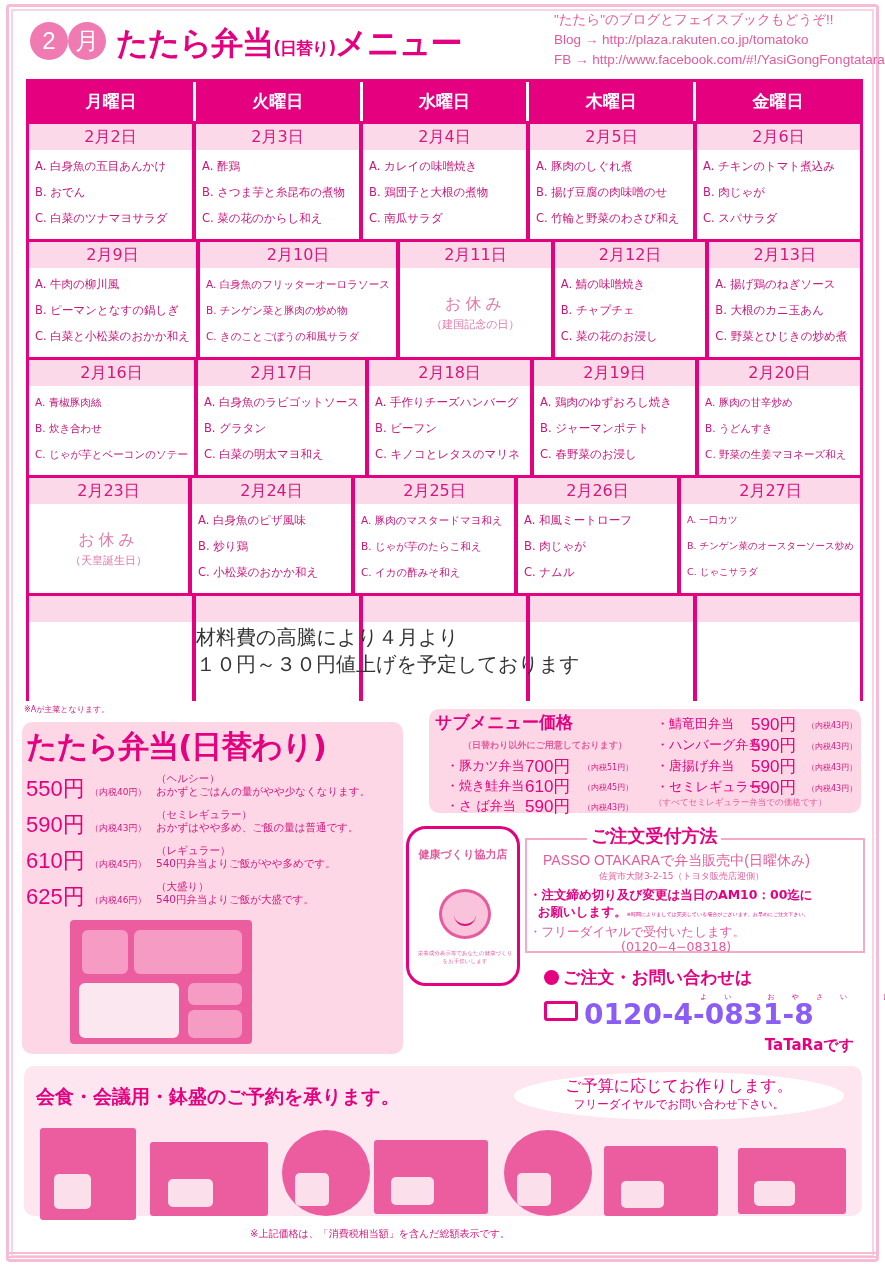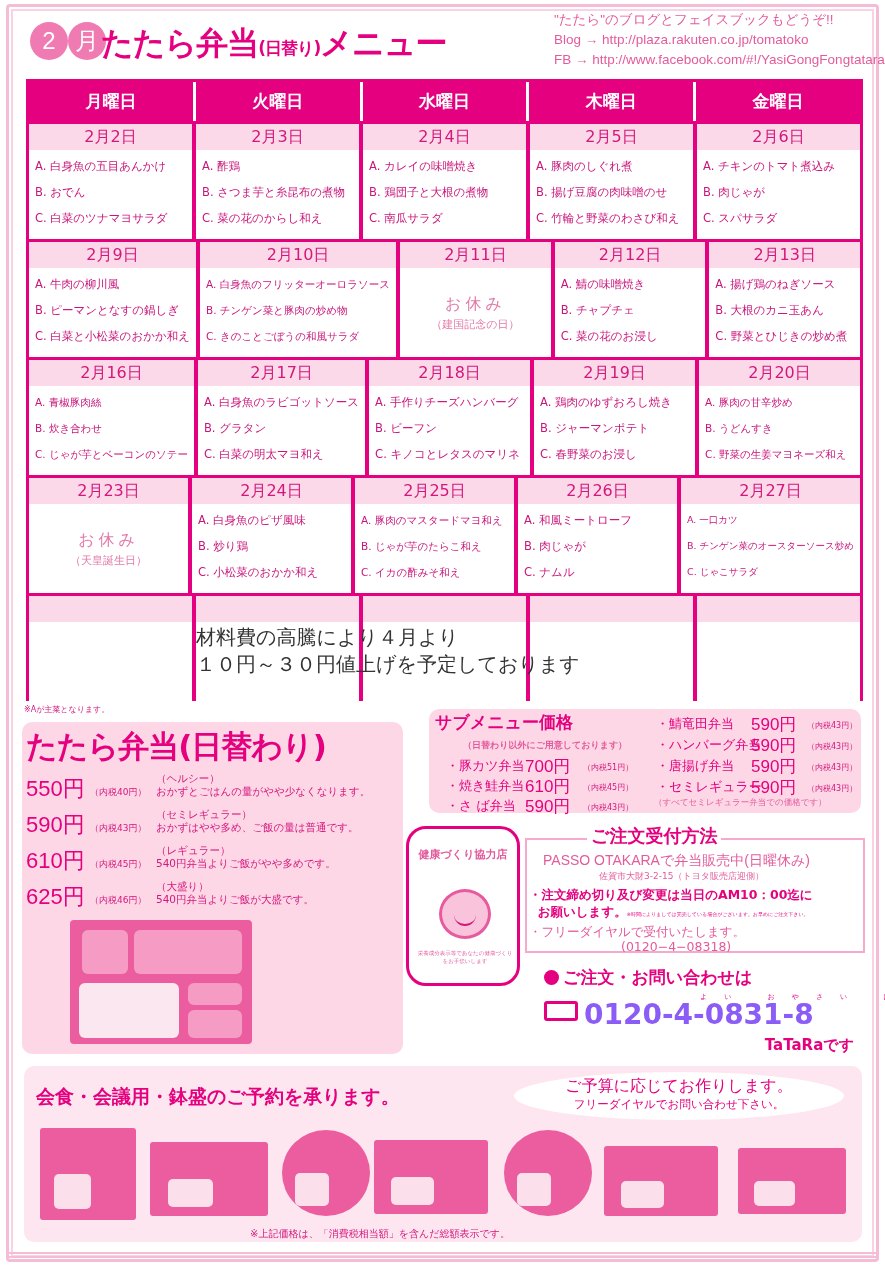--- a/index.html
+++ b/index.html
@@ -5,21 +5,21 @@
   * { box-sizing: border-box; margin: 0; padding: 0; }
   html, body { width: 885px; height: 1266px; background: #fff; overflow: hidden; }
   body { font-family: "DejaVu Sans", sans-serif; color: #d4177d; position: relative; }
   .frame { position: absolute; left: 6px; top: 4px; width: 873px; height: 1258px; border: 3px solid #f6bcd6; border-radius: 4px; }
   .frame2 { position: absolute; left: 11px; top: 9px; width: 863px; height: 1248px; border: 2px solid #f9d3e4; }
 
   
   .hdr { position: absolute; left: 24px; top: 14px; width: 840px; height: 60px; }
   .circ { position: absolute; top: 8px; width: 38px; height: 38px; border-radius: 50%; background: #f07bb2; color: #fff; font-size: 24px; text-align: center; line-height: 38px; font-family: "Liberation Sans", sans-serif; }
   .c1 { left: 6px; } .c2 { left: 44px; }
-  .title { position: absolute; left: 77px; top: 8px; font-size: 32px; font-weight: bold; color: #e4007f; letter-spacing: -1px; white-space: nowrap; }
+  .title { position: absolute; left: 92px; top: 8px; font-size: 32px; font-weight: bold; color: #e4007f; letter-spacing: -1px; white-space: nowrap; }
   .title .sm { font-size: 17px; }
   .links { position: absolute; left: 530px; top: -4px; font-family: "Liberation Sans", sans-serif; font-size: 13.5px; color: #e35b9c; line-height: 20px; white-space: nowrap; }
 
   
   .cal { position: absolute; left: 26px; top: 79px; width: 837px; height: 622px; background: #e4007f; padding: 3px; }
   .dow-row { display: flex; height: 39px; }
   .dow { flex: 1; color: #fff; font-weight: bold; font-size: 17px; text-align: center; line-height: 39px; border-right: 3px solid #fff; }
   .dow:last-child { border-right: none; }
   .week { display: flex; height: 115px; margin-top: 3px; }
   .cell { flex: 1; background: #fff; margin-right: 4px; display: flex; flex-direction: column; }
@@ -72,21 +72,21 @@
   
   .contact { position: absolute; left: 540px; top: 966px; width: 320px; height: 92px; }
   .contact .ct { position: absolute; left: 4px; top: 0; font-size: 17px; font-weight: bold; color: #e4007f; white-space: nowrap; }
   .contact .tom { display: inline-block; width: 15px; height: 15px; border-radius: 50%; background: #e4007f; vertical-align: -2px; margin-right: 4px; }
   .contact .ruby { position: absolute; left: 160px; top: 26px; font-size: 7px; color: #e4007f; letter-spacing: 17px; white-space: nowrap; }
   .contact .tel { position: absolute; left: 4px; top: 32px; font-family: "DejaVu Sans", sans-serif; font-size: 28px; font-weight: bold; color: #8b5cf6; white-space: nowrap; }
   .contact .ff { display: inline-block; width: 34px; height: 20px; border: 3px solid #e4007f; border-radius: 3px; vertical-align: 3px; margin-right: 6px; position: relative; }
   .contact .tata { position: absolute; right: 6px; top: 70px; font-size: 15px; font-weight: bold; color: #e4007f; }
 
   
-  .banq { position: absolute; left: 24px; top: 1066px; width: 838px; height: 176px; background: #fde6ef; border-radius: 10px; }
+  .banq { position: absolute; left: 24px; top: 1066px; width: 838px; height: 150px; background: #fde6ef; border-radius: 10px; }
   .banq h3 { position: absolute; left: 12px; top: 18px; font-size: 19px; font-weight: bold; color: #e4007f; white-space: nowrap; }
   .banq .oval { position: absolute; left: 490px; top: 6px; width: 330px; height: 48px; background: #fff; border-radius: 50%; text-align: center; }
   .banq .o1 { font-size: 16px; color: #e4007f; margin-top: 4px; }
   .banq .o2 { font-size: 11.5px; color: #e4007f; }
   .dish { position: absolute; top: 62px; background: #ec5d9f; border-radius: 3px; }
   .dish.round { border-radius: 50%; }
   .dish::after { content: ""; position: absolute; left: 15%; top: 50%; width: 38%; height: 38%; background: #fbe0ec; border-radius: 5px; }
   .footnote { position: absolute; left: 0; width: 760px; top: 1227px; text-align: center; font-size: 10px; color: #d4177d; }
   .bottom-lines { position: absolute; left: 6px; top: 1252px; width: 873px; height: 6px; border-top: 2px solid #f6bcd6; border-bottom: 2px solid #f6bcd6; }
 </style>

